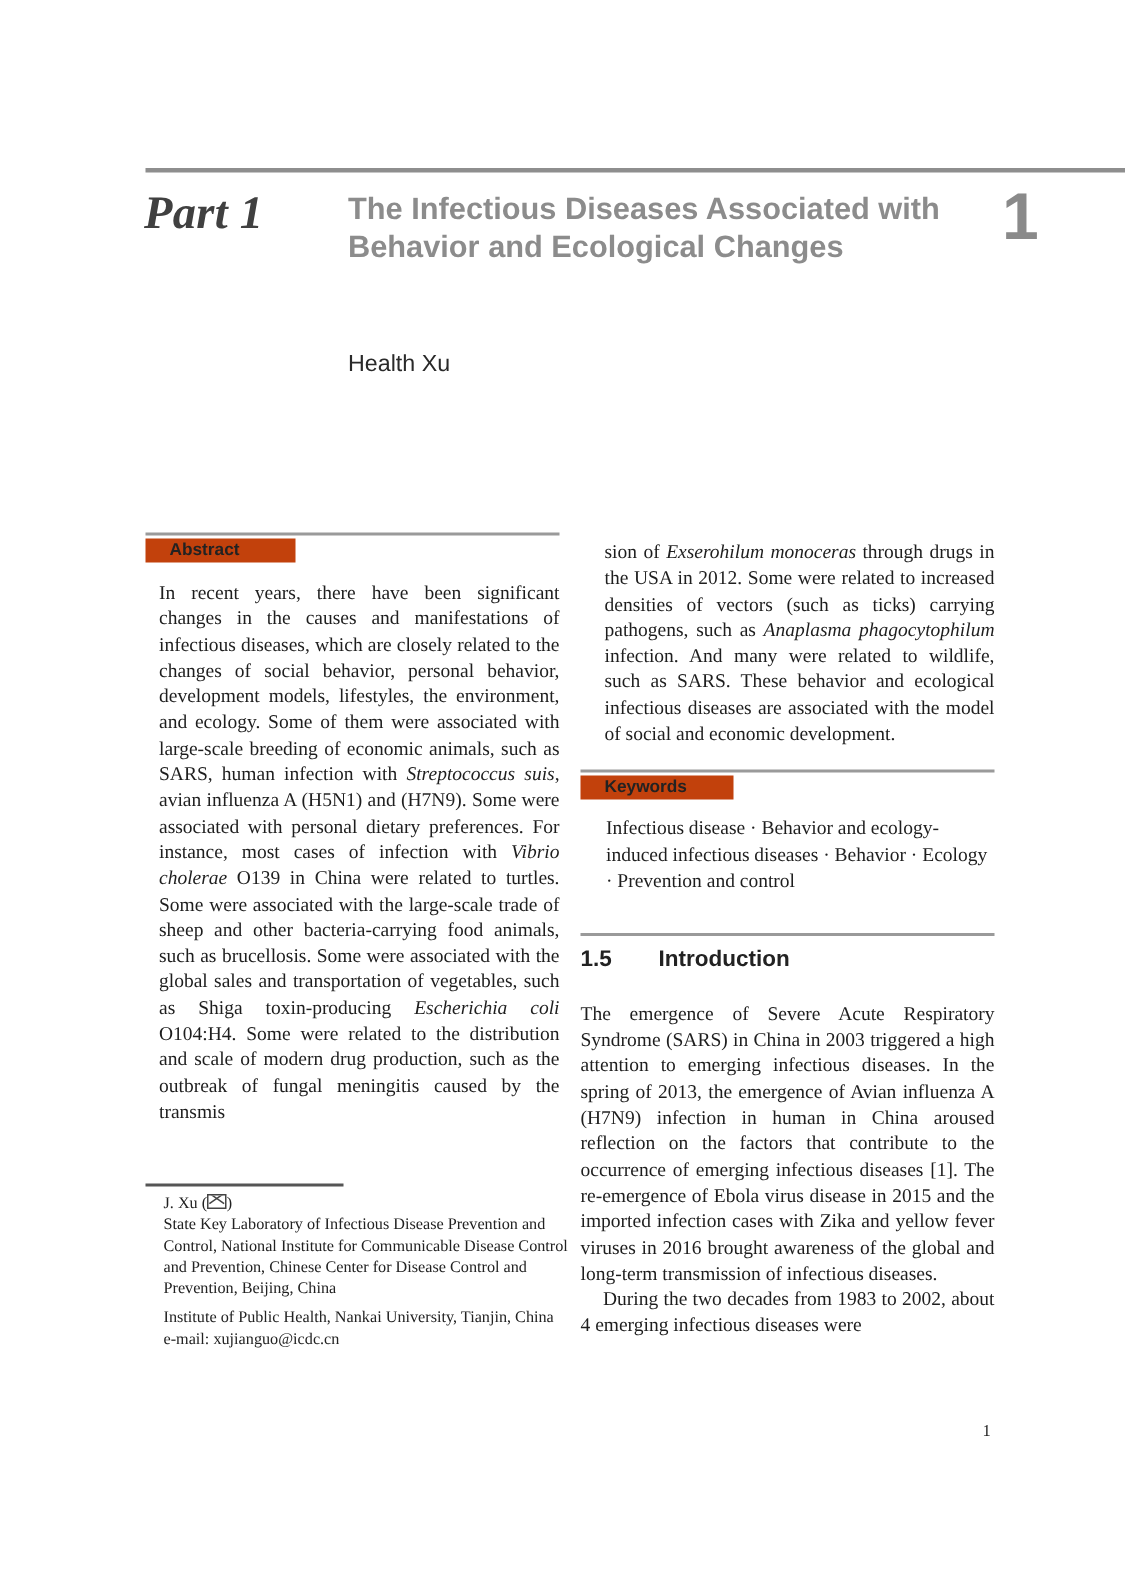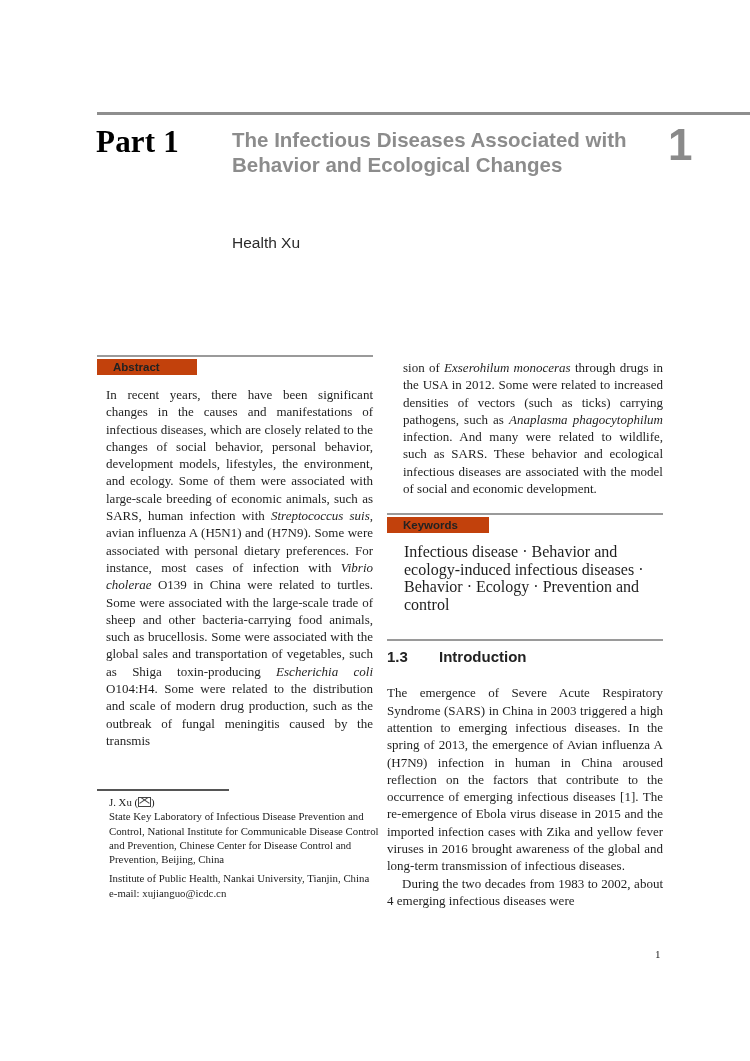--- a/index.html
+++ b/index.html
@@ -1,39 +1,39 @@
 <!DOCTYPE html>
 <html><head>
   <meta charset="utf-8">
   <style>
     html, body { margin: 0; padding: 0; background: #ffffff; }
     body { width: 750px; height: 1061px; position: relative; overflow: hidden; color: #1e1e1e; }
     .serif { font-family: "Liberation Serif", "DejaVu Serif", serif; }
     .sans { font-family: "Liberation Sans", "DejaVu Sans", sans-serif; }
 
     .top-rule { position: absolute; left: 97px; top: 112px; width: 653px; height: 3px; background: #8e8e8e; }
-    .part-label { position: absolute; left: 96px; top: 124px; font-size: 31px; font-weight: bold; color: #000000; letter-spacing: 0.2px; }
+    .part-label { position: absolute; left: 96px; top: 124px; font-size: 31px; font-weight: bold; color: #404040; letter-spacing: 0.2px; font-style: italic; }
     .chapter-title { position: absolute; left: 232px; top: 127px; width: 400px; font-size: 20.5px; font-weight: bold; color: #8c8c8c; line-height: 25px; }
     .chapter-number { position: absolute; left: 668px; top: 120px; font-size: 44px; font-weight: bold; color: #8a8a8a; }
     .author { position: absolute; left: 232px; top: 234px; font-size: 15.5px; color: #2a2a2a; }
 
     .col-left { position: absolute; left: 97px; top: 355px; width: 276px; }
     .col-right { position: absolute; left: 387px; top: 355px; width: 276px; }
 
     .box-rule { height: 2px; background: #9a9a9a; }
     .box-label { display: inline-block; background: #c2410c; font-size: 11.5px; font-weight: bold; padding: 2px 22px 2px 16px; width: 62px; color: #222; }
     .kw-label { width: 64px; }
 
     .para { font-size: 13px; line-height: 17.3px; text-align: justify; margin: 0; }
     .para i { font-style: italic; }
     .abstract-text { margin: 11px 0 0 9px; }
     .right-abs { margin: 4px 0 0 0; padding-left: 16px; font-family: Liberation Serif, serif; }
 
     .keywords-block { margin-top: 16px; }
-    .keywords-text { margin: 10px 0 0 17px; font-size: 16px; line-height: 17.5px; }
+    .keywords-text { margin: 10px 0 0 17px; font-size: 13px; line-height: 17.5px; }
 
     .section-rule { margin-top: 26px; height: 2px; background: #9a9a9a; }
     .section-head { margin-top: 7px; font-size: 15px; font-weight: bold; color: #222; display: flex; }
     .section-num { width: 52px; }
 
     .intro-text { margin-top: 19px; }
     .indent { text-indent: 15px; }
 
     .fn-rule { position: absolute; left: 97px; top: 789px; width: 132px; height: 1.5px; background: #555; }
     .footnote { position: absolute; left: 109px; top: 795px; width: 280px; font-size: 10.8px; line-height: 14.3px; color: #222; }
@@ -65,21 +65,21 @@
   <p class="para serif right-abs"><span>sion of </span><i>Exserohilum monoceras</i><span> through drugs in the USA in 2012. Some were related to increased densities of vectors (such as ticks) carrying pathogens, such as </span><i>Anaplasma phagocytophilum</i><span> infection. And many were related to wildlife, such as SARS. These behavior and ecological infectious diseases are associated with the model of social and economic development.</span></p>
 
   <div class="keywords-block">
     <div class="box-rule"></div>
     <div class="box-label kw-label sans">Keywords</div>
     <p class="keywords-text serif">Infectious disease · Behavior and ecology-induced infectious diseases · Behavior · Ecology · Prevention and control</p>
   </div>
 
   <div class="section-rule"></div>
   <div class="section-head sans">
-    <span class="section-num">1.3</span>
+    <span class="section-num">1.5</span>
     <span>Introduction</span>
   </div>
 
   <p class="para serif intro-text">The emergence of Severe Acute Respiratory Syndrome (SARS) in China in 2003 triggered a high attention to emerging infectious diseases. In the spring of 2013, the emergence of Avian influenza A (H7N9) infection in human in China aroused reflection on the factors that contribute to the occurrence of emerging infectious diseases [1]. The re-emergence of Ebola virus disease in 2015 and the imported infection cases with Zika and yellow fever viruses in 2016 brought awareness of the global and long-term transmission of infectious diseases.</p>
   <p class="para serif indent">During the two decades from 1983 to 2002, about 4 emerging infectious diseases were</p>
 </div>
 
 <div class="fn-rule"></div>
 <div class="footnote serif">
   <p>

